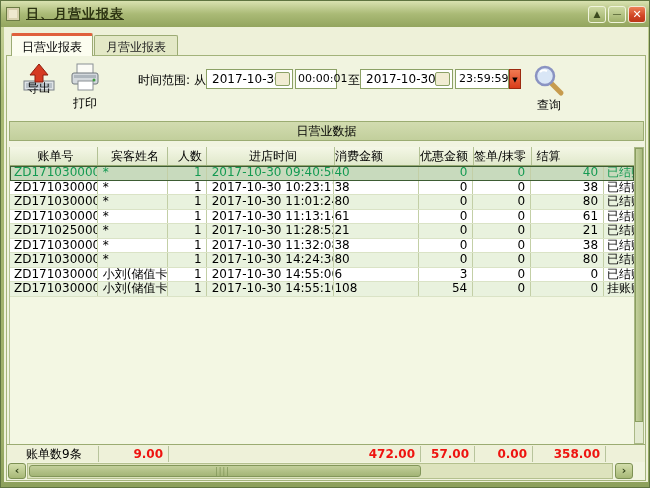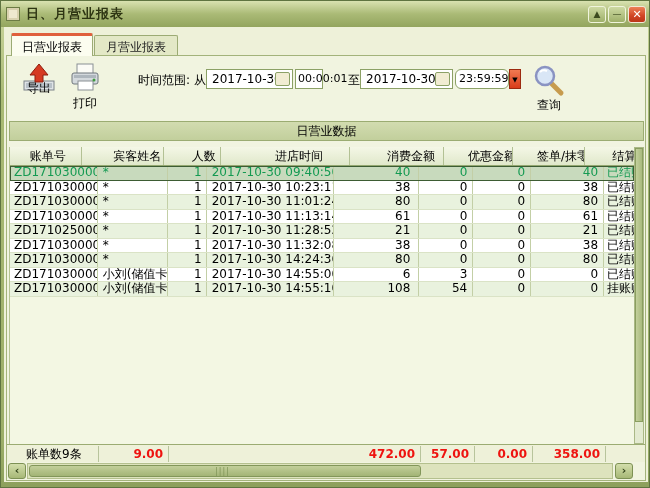--- a/index.html
+++ b/index.html
@@ -6,21 +6,21 @@
   html,body { width:650px; height:488px; font-family:"DejaVu Sans","Liberation Sans",sans-serif; }
   .window { position:relative; width:650px; height:488px; overflow:hidden;
     background:linear-gradient(180deg,#cdd8a0,#a9ba74 20%,#9cae68 90%,#8da05c);
     border:1px solid #5f7440; }
   
   .titlebar { position:absolute; left:0; top:0; width:650px; height:26px;
     background:linear-gradient(180deg,#d9e2b0,#aaba76 50%,#93a55e);
     display:flex; align-items:center; padding:0 5px; }
   .app-icon { width:14px; height:14px; background:#efe9cf; border:1px solid #6c7c44;
     margin-right:6px; box-shadow:inset 0 0 0 2px #d9d2af; }
-  .title-text { font-size:13px; font-weight:bold; color:#2e3513; letter-spacing:1px; }
+  .title-text { font-size:13px; font-weight:bold; color:#2e3513; letter-spacing:1px;text-decoration:underline; }
   .winbtns { margin-left:auto; display:flex; gap:2px; }
   .wbtn { width:18px; height:17px; border:1px solid #f0f4dc; border-radius:3px;
     background:linear-gradient(180deg,#cdd9a2,#9fb06a); color:#3c4a1e;
     font-size:9px; line-height:15px; text-align:center; cursor:pointer; }
   .wbtn.close { background:linear-gradient(180deg,#ec8057,#d04424 60%,#bb3518);
     color:#fff; font-size:11px; font-weight:bold; border-color:#f3e8d8; }
   
   .client { position:absolute; left:3px; top:26px; width:644px; height:455px; background:#eef1d9; }
   .tab { position:absolute; top:32px; height:23px; font-size:12px; text-align:center;
     line-height:22px; border:1px solid #9cab74; border-bottom:none; cursor:pointer;
@@ -46,34 +46,34 @@
     position:relative; }
   .radio.checked .rdot::after { content:""; position:absolute; left:3px; top:3px;
     width:4px; height:4px; border-radius:50%; background:#2e9440; }
   
   .tbl-title { position:absolute; left:8px; top:120px; width:635px; height:20px;
     background:linear-gradient(180deg,#d2dcb0,#c2cf9c); border:1px solid #9bac72;
     font-size:12px; color:#000; text-align:center; line-height:18px; }
   .grid { position:absolute; left:8px; top:146px; width:625px; height:297px;
     background:#f3f7e3; border-left:1px solid #b6c394; overflow:hidden; }
   .hrow { display:flex; height:19px; background:linear-gradient(180deg,#f4f7e6,#e0e8cb);
-    border-bottom:1px solid #94a871;gap:24px; }
+    border-bottom:1px solid #94a871; }
   .hcell { font-size:12px; color:#000; text-align:center; line-height:18px;
     border-right:1px solid #b3c194; overflow:hidden; white-space:nowrap; }
   .trow { display:flex; height:14.5px; background:#fff; border-bottom:1px solid #dae3c6; cursor:pointer; }
   .trow.alt { background:#e9f2de; }
   .trow.selected { background:#c8dabd; outline:1px solid #3d5c33; outline-offset:-1px; }
   .trow.selected .cell { color:#149a52; }
   .cell { font-size:12px; color:#000; line-height:13.5px; border-right:1px solid #c3cfa6;
     overflow:hidden; white-space:nowrap; }
   .c0 { width:88px; padding-left:4px; }
   .c1 { width:70px; padding-left:5px; }
   .c2 { width:39px; text-align:right; padding-right:4px; }
   .c3 { width:128px; padding-left:5px; }
-  .c4 { width:85px; text-align:right; padding-right:8px; }
+  .c4 { width:85px; text-align:left; padding-right:8px; }
   .c5 { width:54px; text-align:right; padding-right:5px; }
   .c6 { width:58px; text-align:right; padding-right:5px; }
   .c7 { width:73px; text-align:right; padding-right:5px; }
   .c8 { width:30px; padding-left:3px; border-right:none; }
   .vscroll { position:absolute; left:633px; top:146px; width:10px; height:297px;
     background:#e3ead0; border:1px solid #aab886; }
   .vthumb { position:absolute; left:0; top:0; width:8px; height:274px;
     background:linear-gradient(90deg,#c3d09c,#a9ba7e); border:1px solid #8a9e60; cursor:grab; }
   
   .footer { position:absolute; left:6px; top:443px; width:638px; height:18px;
@@ -139,27 +139,27 @@
         <circle cx="27" cy="17" r="1.5" fill="#3f9a3f"></circle>
       </svg>
     </div>
     <div class="tool-label" style="left:59px;top:68px;width:44px;">打印</div>
 
     <div class="tool-label" style="left:127px;top:45px;width:82px;">时间范围: 从</div>
     <div class="field" style="left:202px;top:42px;width:87px;">
       <span>2017-10-30</span>
       <span class="picker-btn"></span>
     </div>
-    <div class="field" style="left:291px;top:42px;width:28px;padding-left:2px;font-size:11px;">00:00:01</div>
+    <div class="field" style="left:291px;top:42px;width:42px;padding-left:2px;font-size:11px;">00:00:01</div>
     <div class="tool-label" style="left:342px;top:45px;width:16px;">至</div>
     <div class="field" style="left:356px;top:42px;width:93px;">
       <span>2017-10-30</span>
       <span class="picker-btn"></span>
     </div>
-    <div class="field" style="left:451px;top:42px;width:54px;padding-left:3px;font-size:11px;border-radius:6px;">23:59:59</div>
+    <div class="field" style="left:451px;top:42px;width:54px;padding-left:3px;font-size:11px;">23:59:59</div>
     <div class="drop-btn" style="left:505px;top:42px;">▼</div>
 
     <div class="radio-group">
         <span class="radio checked" style="left: 133px;">
           <span class="rdot"></span>
           <span>全部账单</span>
         </span>
         <span class="radio" style="left: 238px;">
           <span class="rdot"></span>
           <span>已结账单</span>

